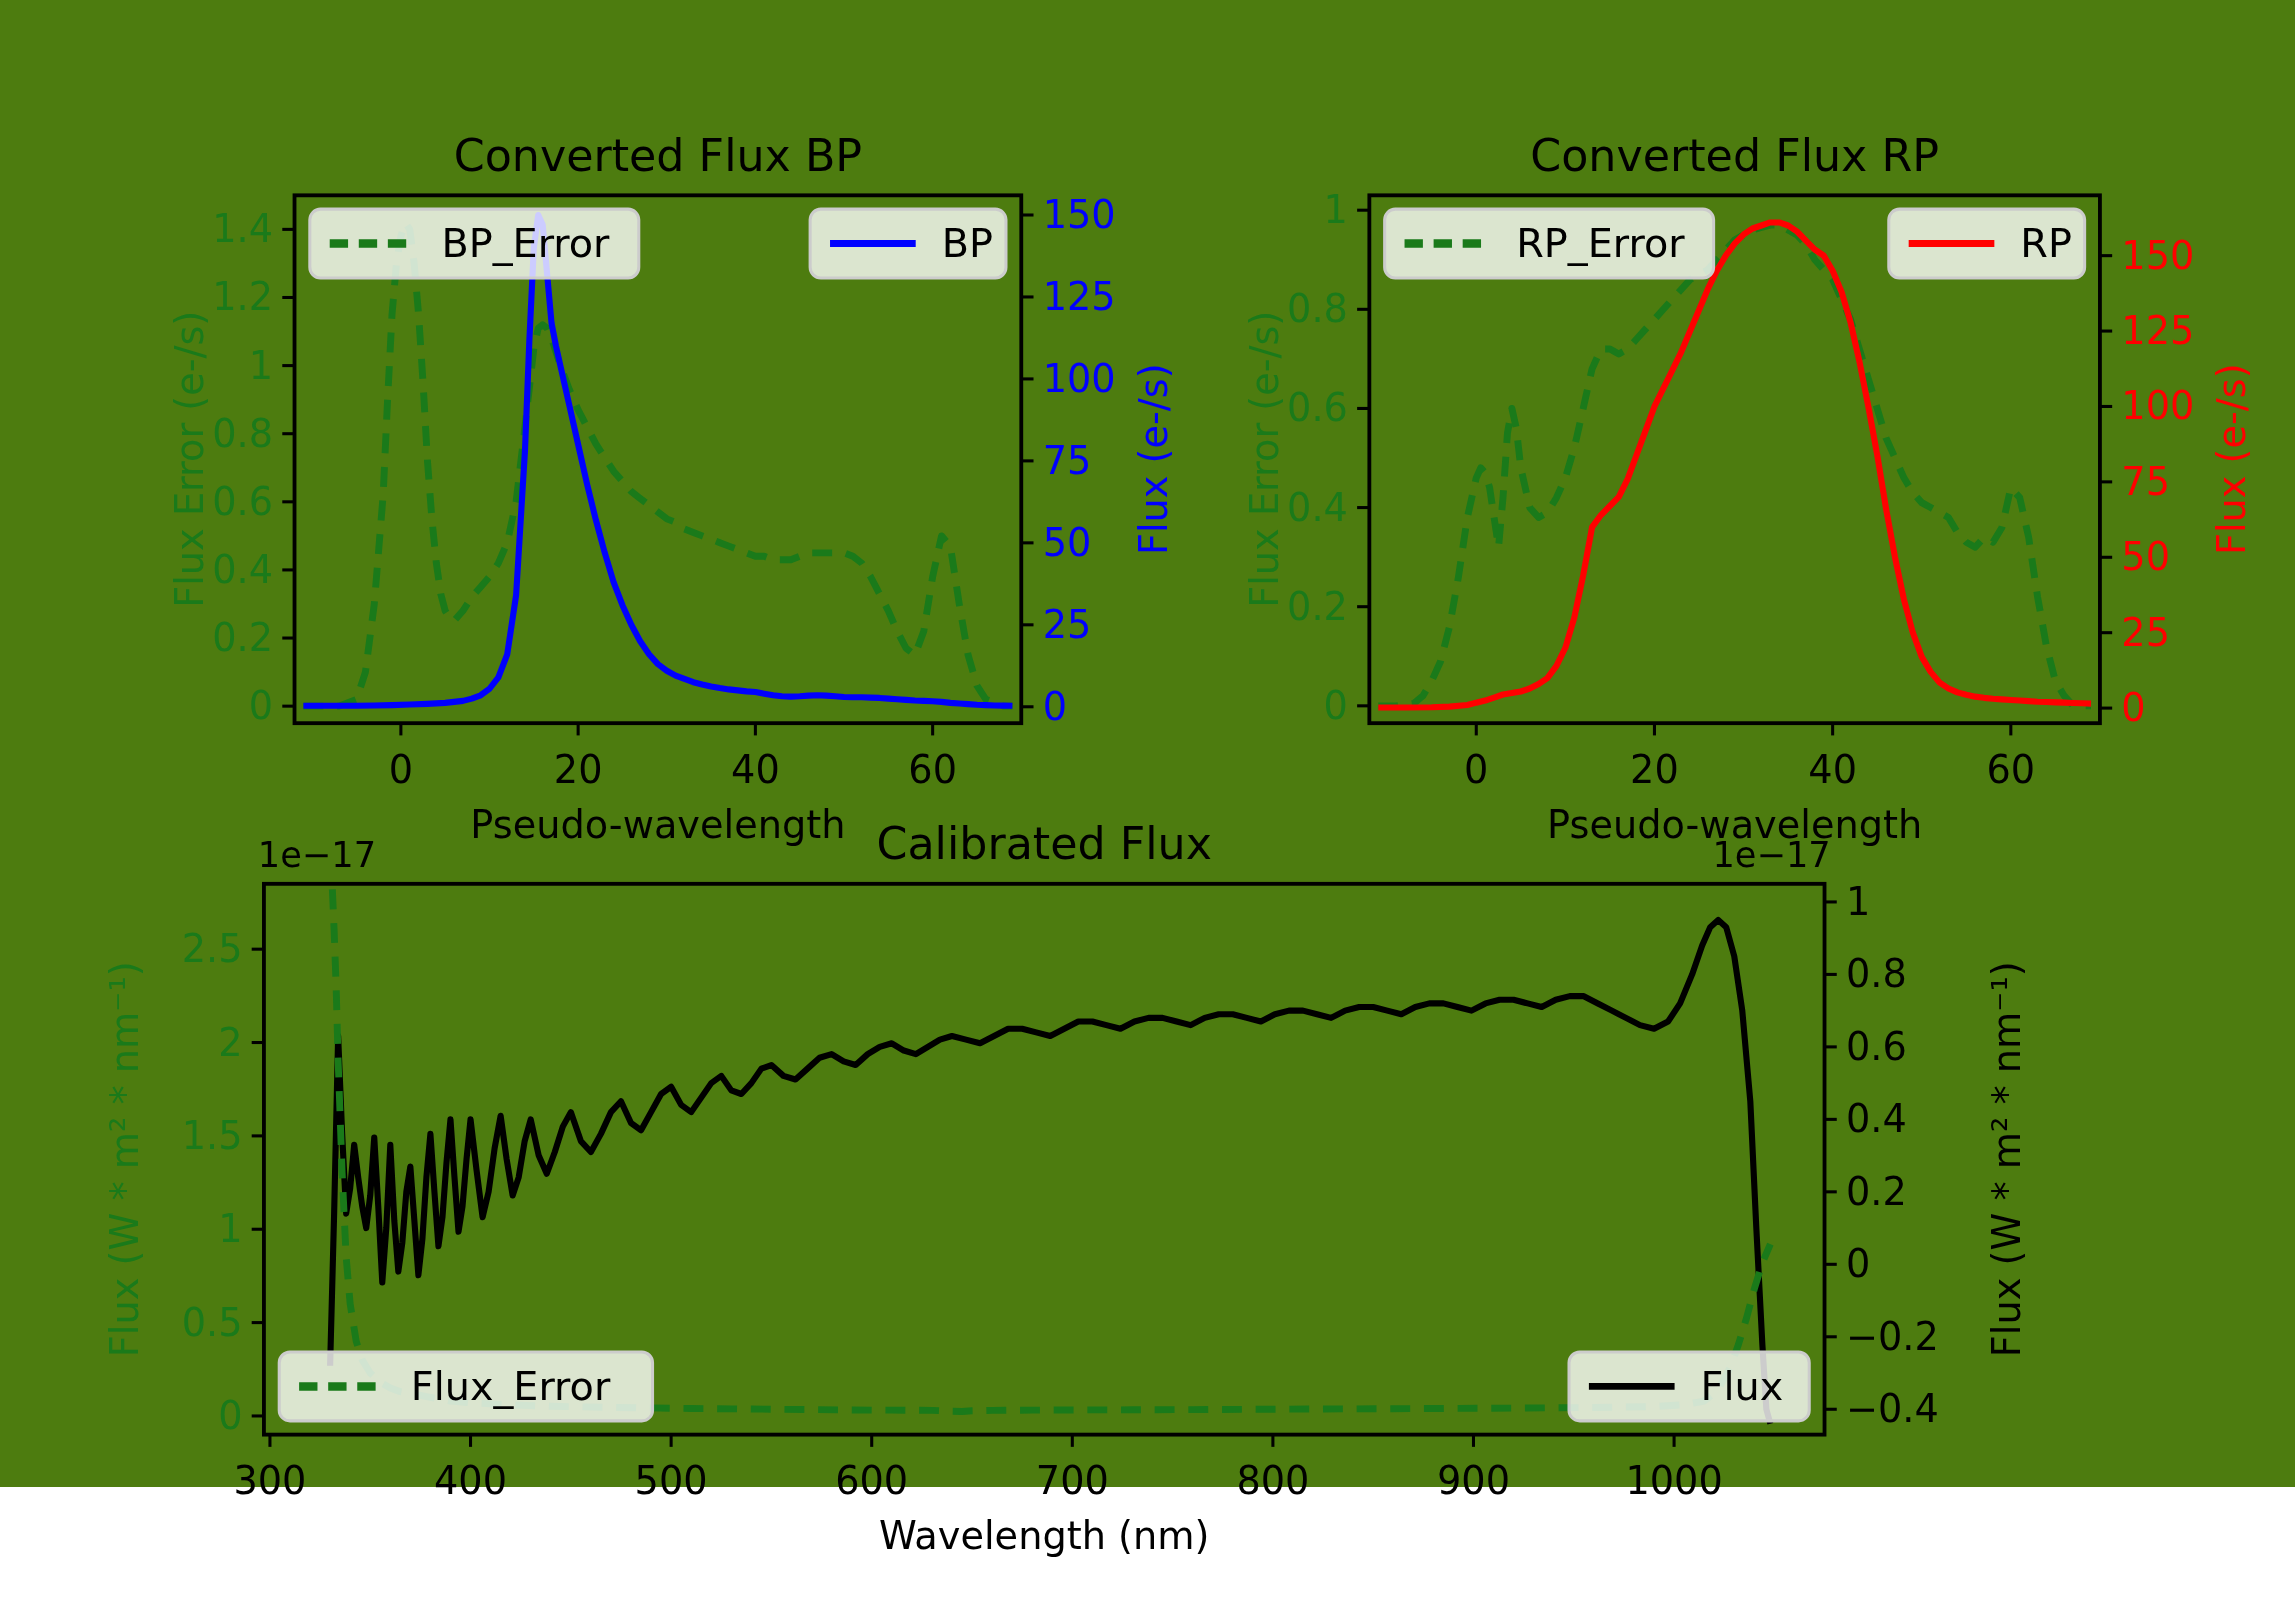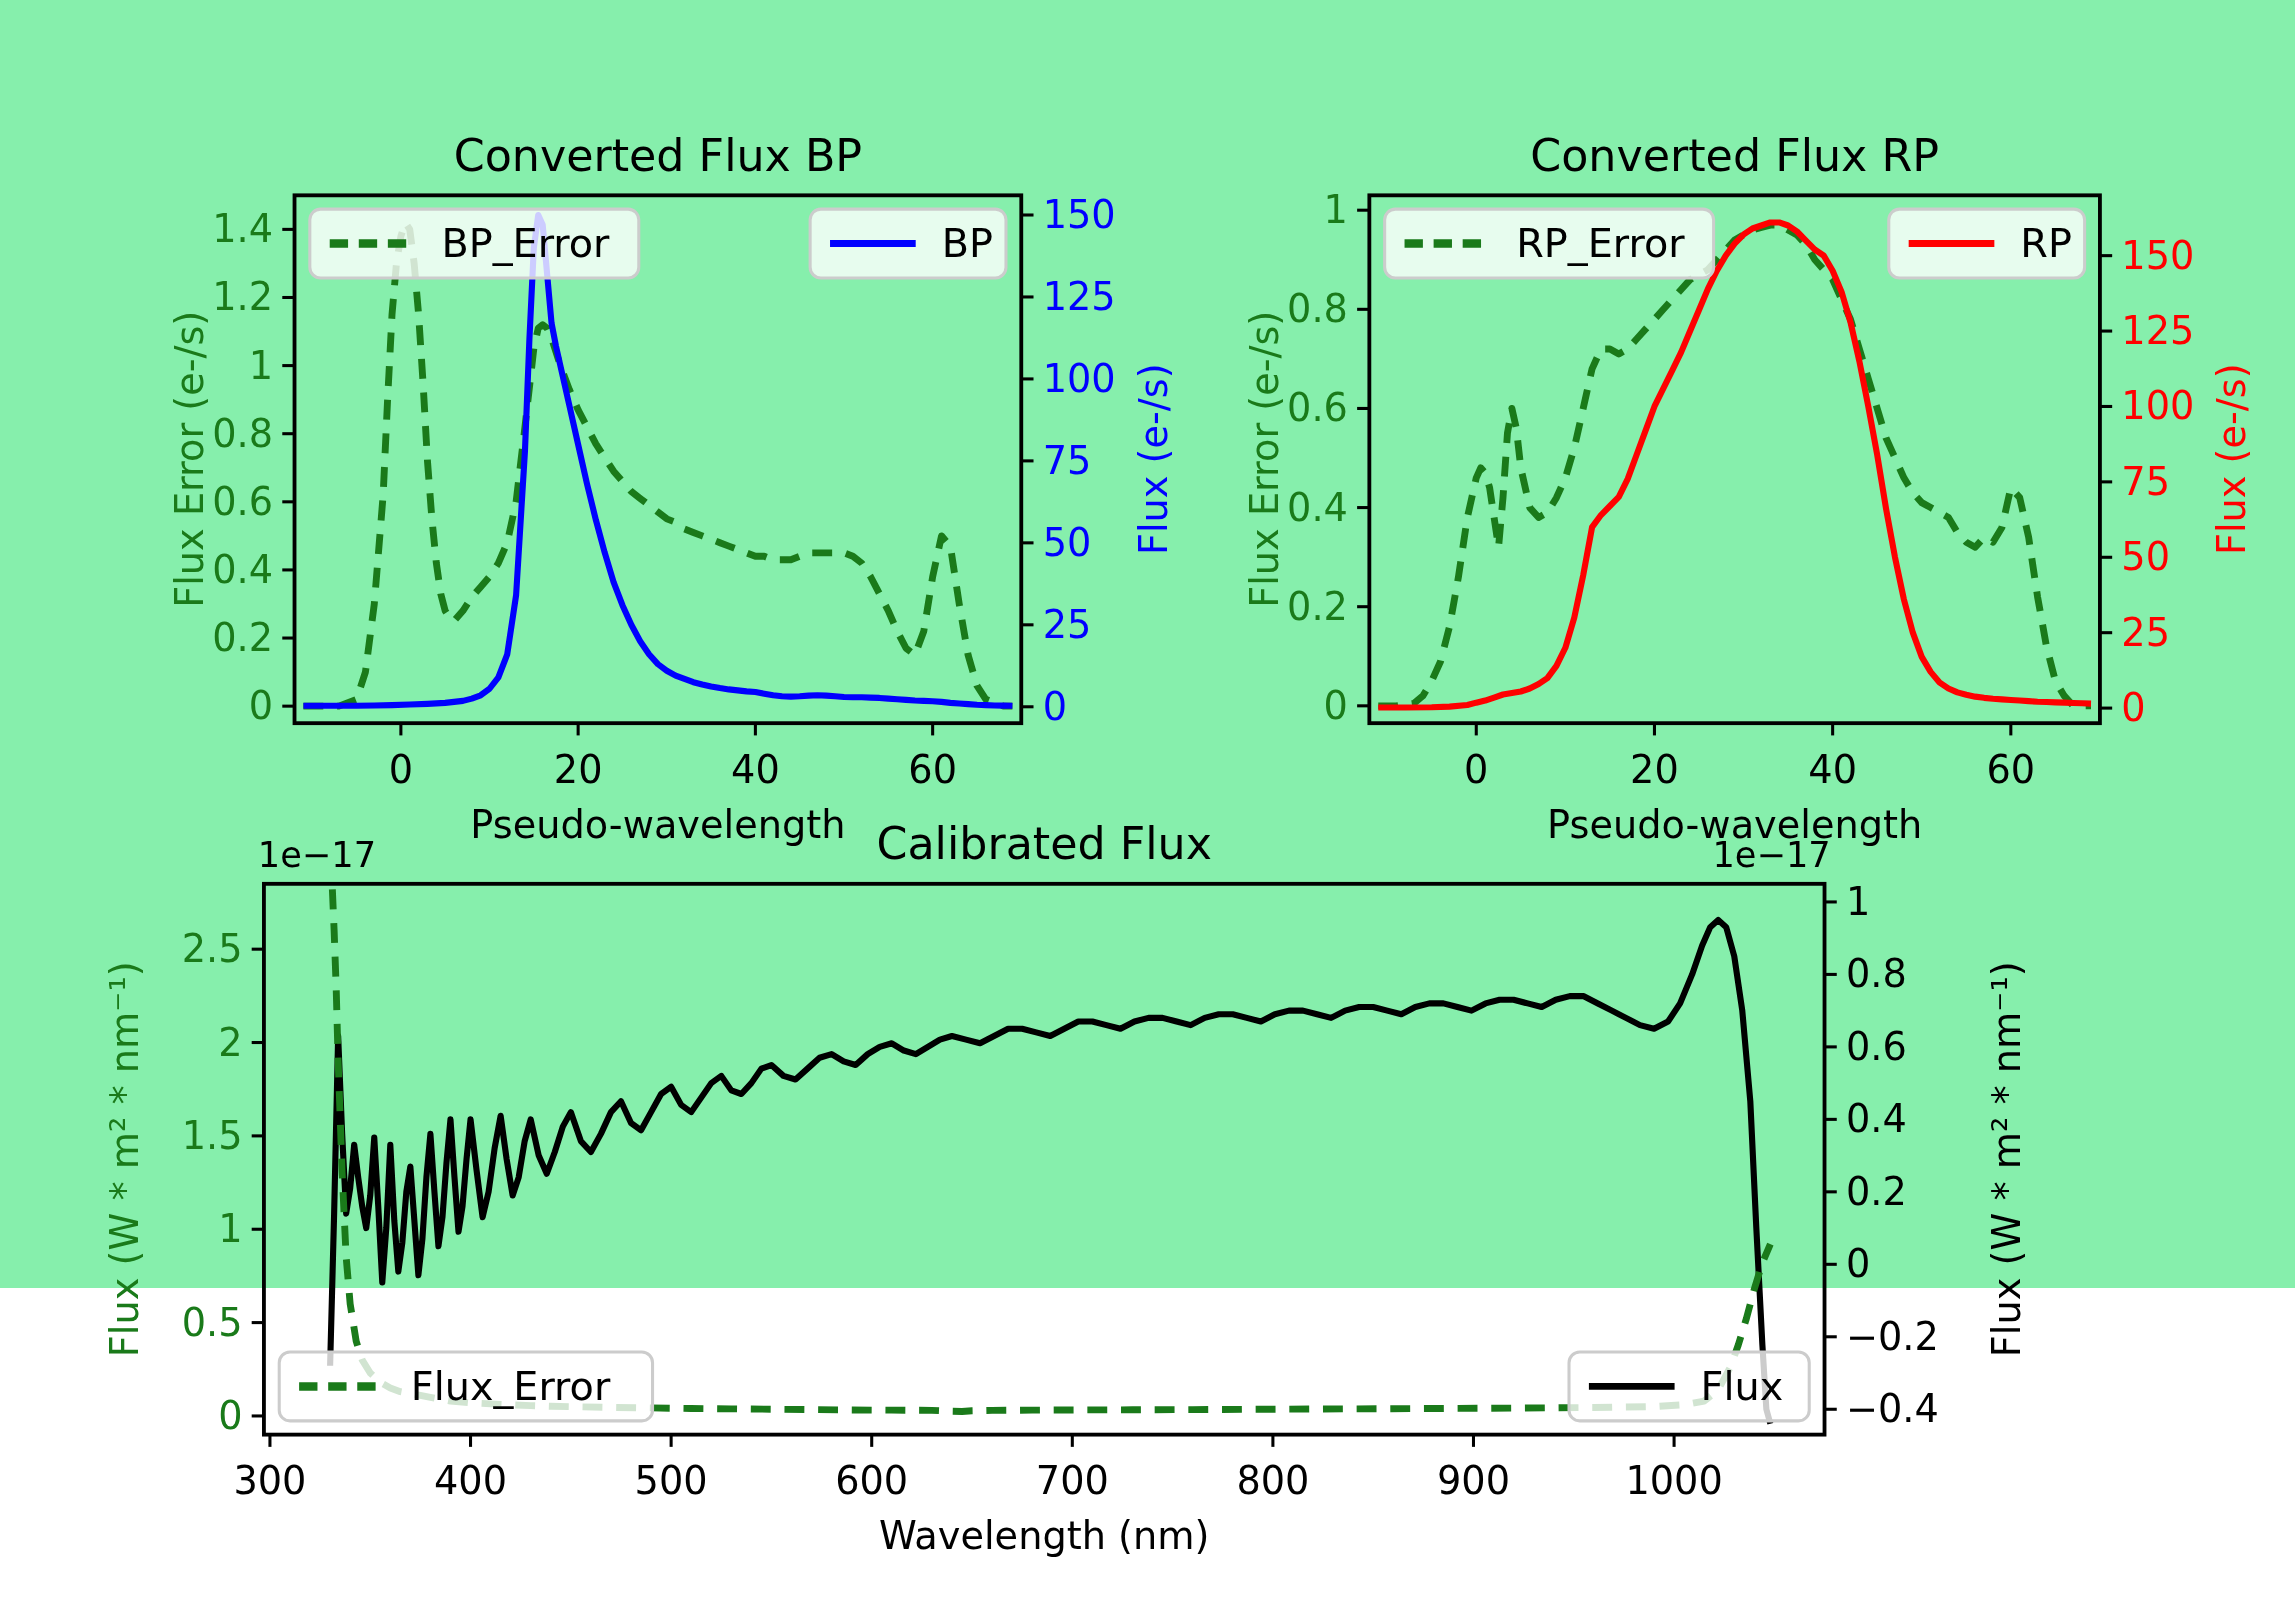--- a/index.html
+++ b/index.html
@@ -1,17 +1,17 @@
 <!DOCTYPE html>
 <html style="font-size:12.2px"><head>
 <meta charset="utf-8">
 <style>
   html,body{margin:0;padding:0;background:#ffffff;}
   body{width:2295px;height:1607px;font-family:"DejaVu Sans",sans-serif;overflow:hidden;}
-  #figure{position:relative;width:2295px;height:1288px;background:#86efac;}
+  #figure{position:relative;width:2295px;height:1487px;background:#4d7c0f;}
   svg{display:block;}
   .ticklabel{font-size:50px;font-family:"DejaVu Sans",sans-serif;}
   .axtitle{font-size:50px;font-family:"DejaVu Sans",sans-serif;}
   .plot-title{font-size:58px;fill:#000000;font-family:"DejaVu Sans",sans-serif;}
   .offsettext{font-size:46px;fill:#000000;font-family:"DejaVu Sans",sans-serif;}
   .legend-box{fill:#ffffff;fill-opacity:0.8;stroke:#cccccc;stroke-width:4;}
   .legend-label{font-size:52px;fill:#000000;font-family:"DejaVu Sans",sans-serif;}
   .series{fill:none;stroke-linecap:butt;stroke-linejoin:round;}
 </style>
 </head>

